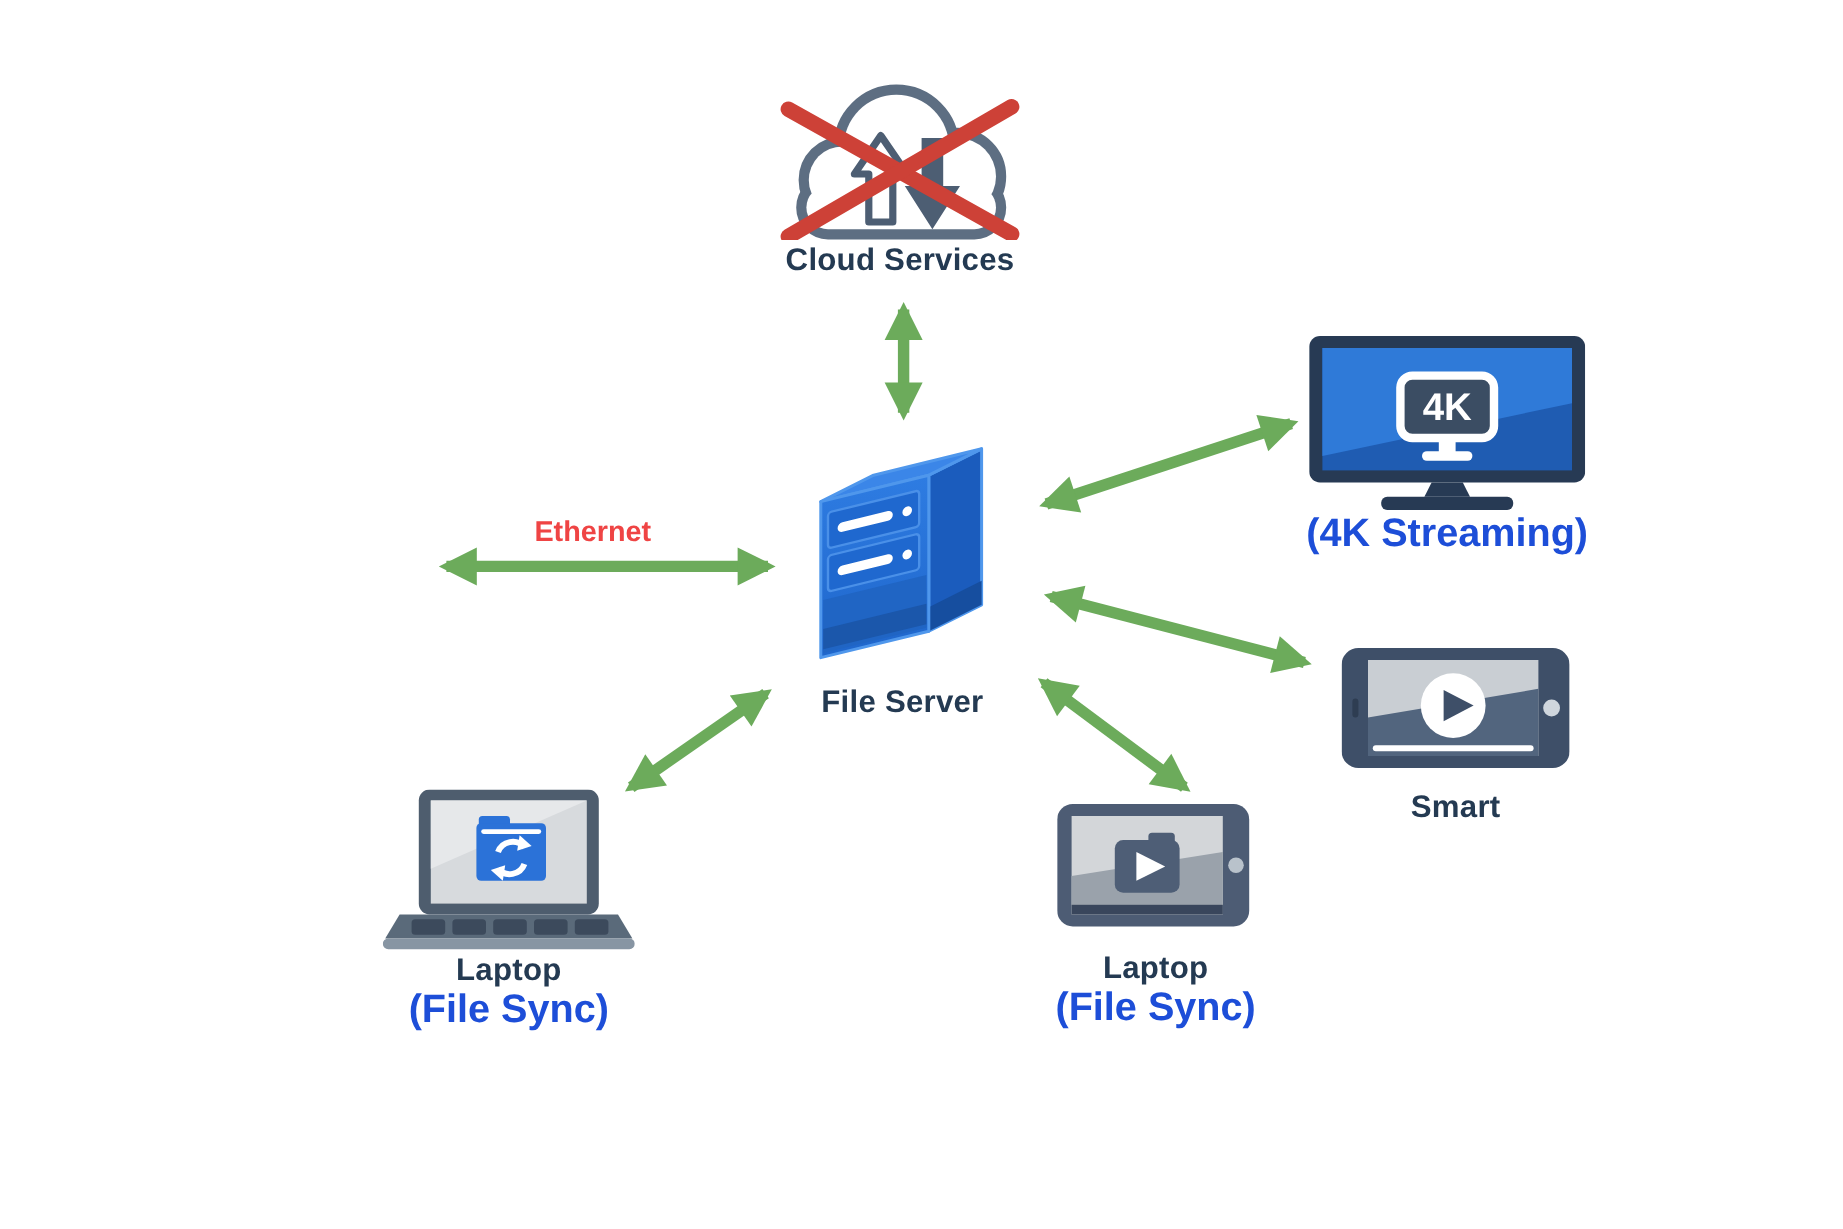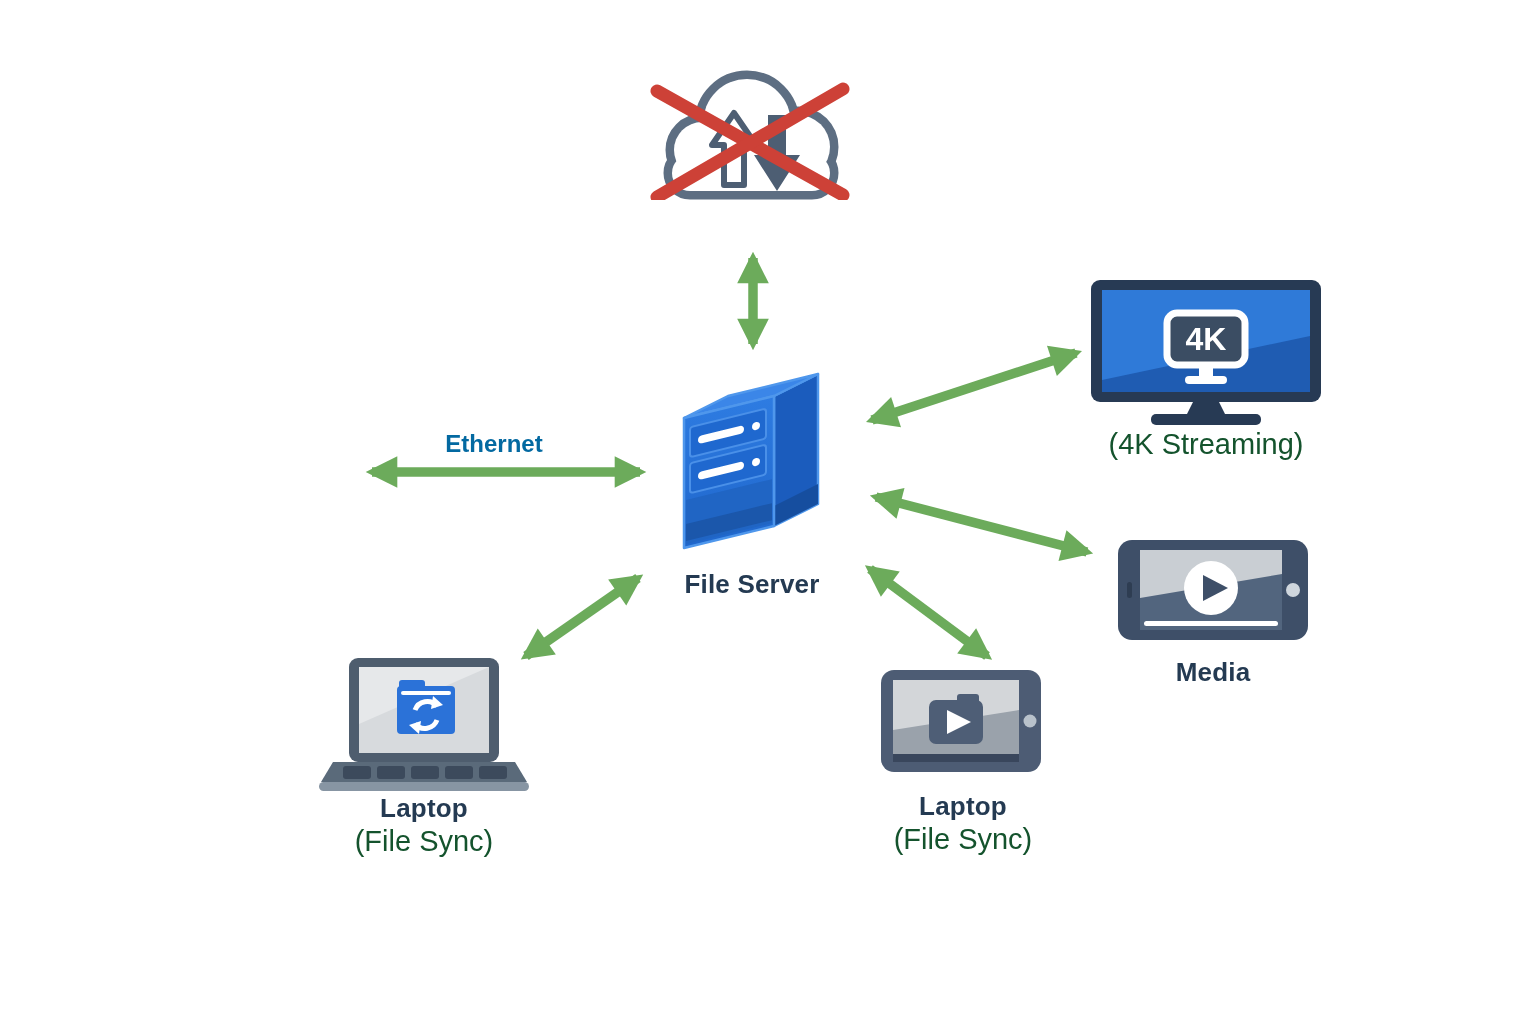--- a/index.html
+++ b/index.html
@@ -11,26 +11,26 @@
     font-family:"Liberation Sans",sans-serif;
   }
   .edges{position:absolute;left:0;top:0;width:1536px;height:1024px;}
   .node{position:absolute;text-align:center;}
   .node svg{display:block;margin:0 auto;}
   .label{
     font-weight:700;font-size:26px;line-height:33px;
     color:#243a52;letter-spacing:.2px;white-space:nowrap;
   }
   .sublabel{
-    font-weight:400;font-size:29px;line-height:32px;
-    color:#14532d;white-space:nowrap;
+    font-weight:700;font-size:33px;line-height:32px;
+    color:#1d4ed8;white-space:nowrap;
   }
   .edge-label{
     position:absolute;left:394px;top:430px;width:200px;
-    text-align:center;font-weight:700;font-size:24px;color:#0369a1;
+    text-align:center;font-weight:700;font-size:24px;color:#ef4444;
   }
 </style>
 </head>
 <body>
 
 <div class="canvas">
 
   <svg class="edges" viewBox="0 0 1536 1024">
     <defs>
       <marker id="ah" viewBox="0 0 12 12" refX="9" refY="6" markerWidth="4" markerHeight="4" orient="auto" markerUnits="strokeWidth">
@@ -74,20 +74,21 @@
 
       <g>
         <path d="M118 60 L136 60 L136 100 L150 100 L127 136 L104 100 L118 100 Z" fill="#4d5e73"></path>
       </g>
 
       <g stroke="#cd4137" stroke-width="13" stroke-linecap="round">
         <line x1="7" y1="36" x2="193" y2="140"></line>
         <line x1="193" y1="34" x2="7" y2="142"></line>
       </g>
     </svg>
+    <div class="label">Cloud Services</div>
   </div>
 
   <div class="node" style="left:602px;top:362px;width:300px;">
     <svg width="165" height="200" viewBox="0 0 165 200">
       <defs>
         <linearGradient id="srvF" x1="0" y1="0" x2="0" y2="1">
           <stop offset="0" stop-color="#2e7ce2"></stop>
             <stop offset="1" stop-color="#1f66cb"></stop>
         </linearGradient>
       </defs>
@@ -136,21 +137,21 @@
     <svg width="190" height="102" viewBox="0 0 190 102">
       <rect x="0" y="0" width="190" height="100" rx="14" fill="#3e4f68"></rect>
       <rect x="22" y="10" width="142" height="80" fill="#c9ced3"></rect>
       <polygon points="22,58 164,34 164,90 22,90" fill="#52657e"></polygon>
       <circle cx="93" cy="48" r="27" fill="#ffffff"></circle>
       <polygon points="85,35 110,48 85,61" fill="#3e4f68"></polygon>
       <rect x="26" y="81" width="134" height="5" rx="2.5" fill="#ffffff"></rect>
       <circle cx="175" cy="50" r="7" fill="#cfd6dd"></circle>
       <rect x="9" y="42" width="5" height="16" rx="2.5" fill="#2e3d52"></rect>
     </svg>
-    <div class="label" style="margin-top:14px;">Media</div>
+    <div class="label" style="margin-top:14px;">Smart</div>
   </div>
 
   <div class="node" style="left:274px;top:658px;width:300px;">
     <svg width="210" height="134" viewBox="0 0 210 134">
 
       <rect x="30" y="0" width="150" height="104" rx="9" fill="#4e5d6e"></rect>
       <rect x="40" y="9" width="130" height="86" fill="#d7dadd"></rect>
       <polygon points="40,9 170,9 40,66" fill="#e6e8ea"></polygon>
 
       <rect x="80" y="22" width="26" height="10" rx="3" fill="#2b72d8"></rect>

